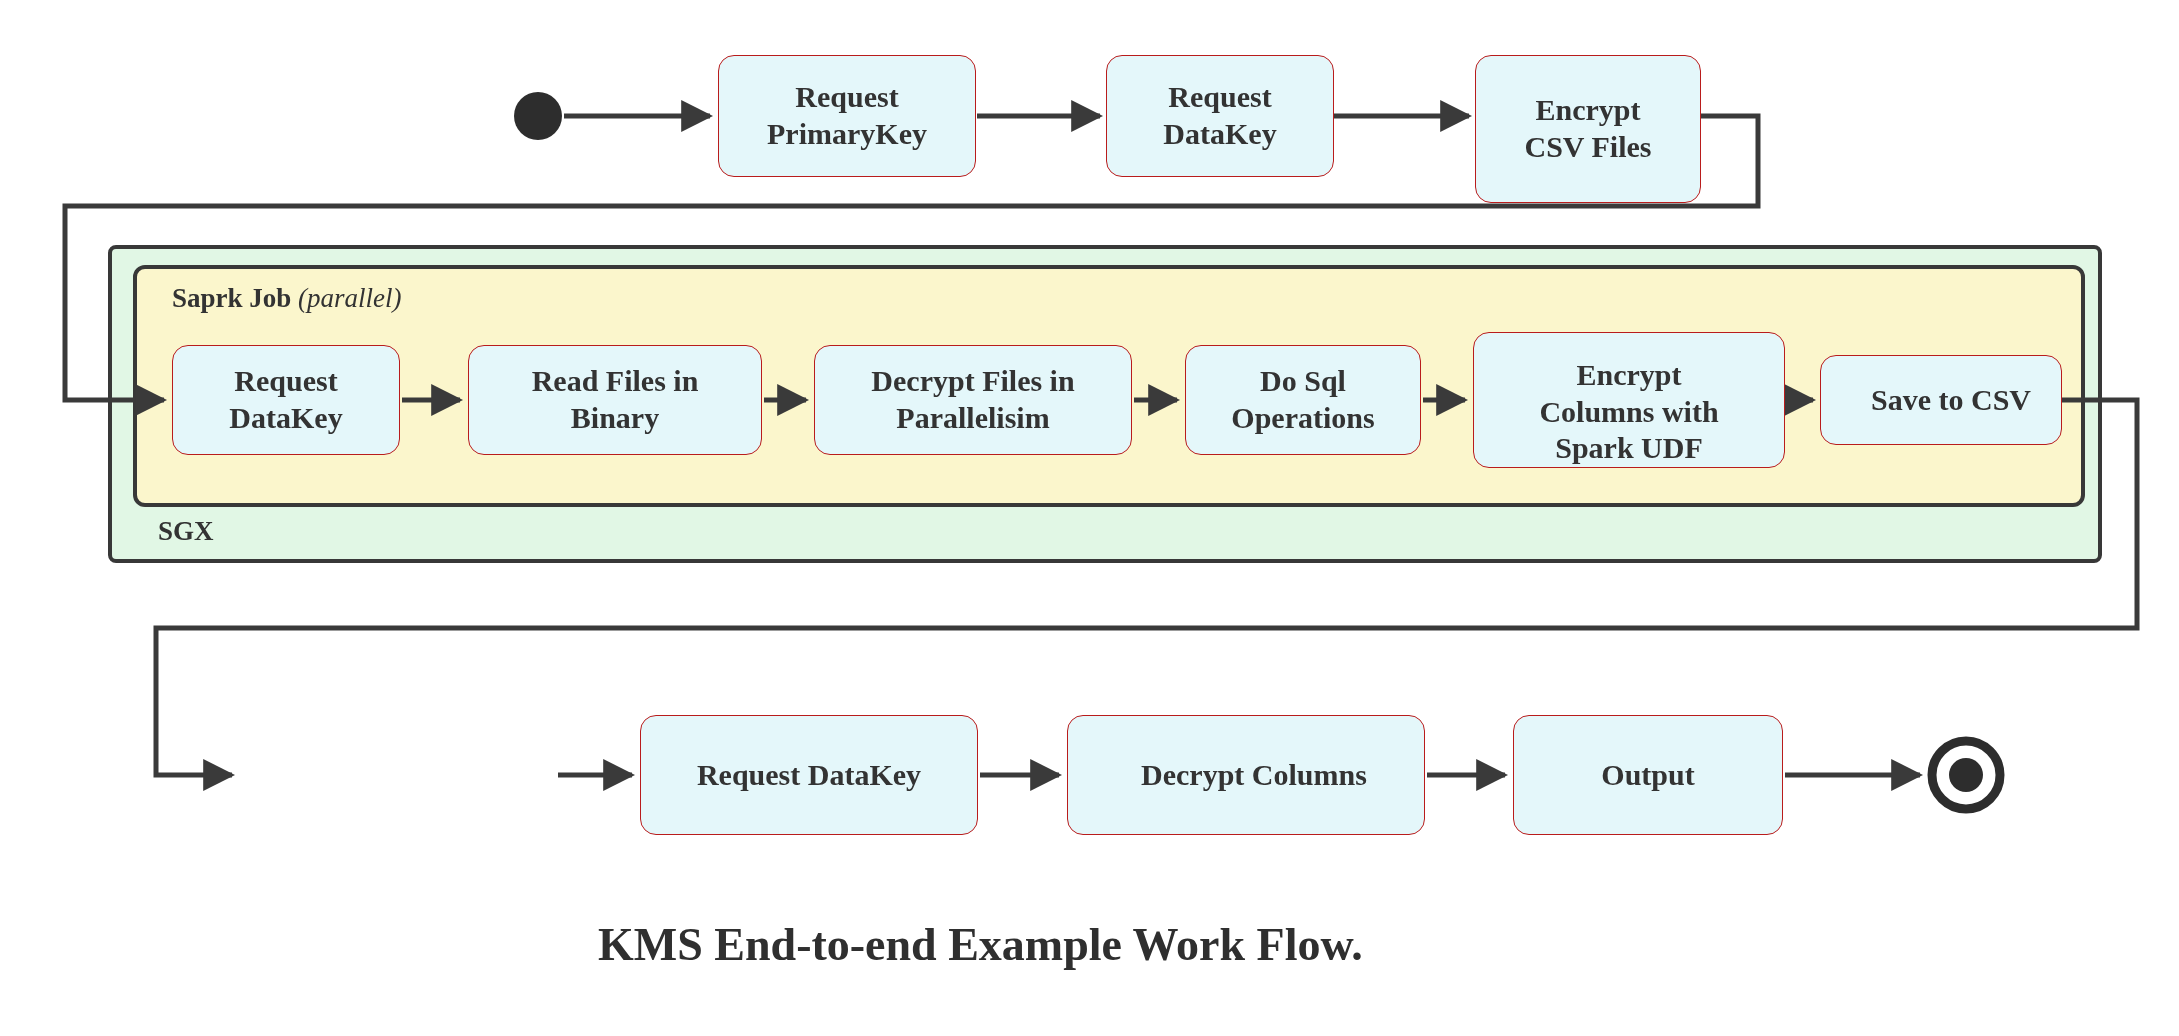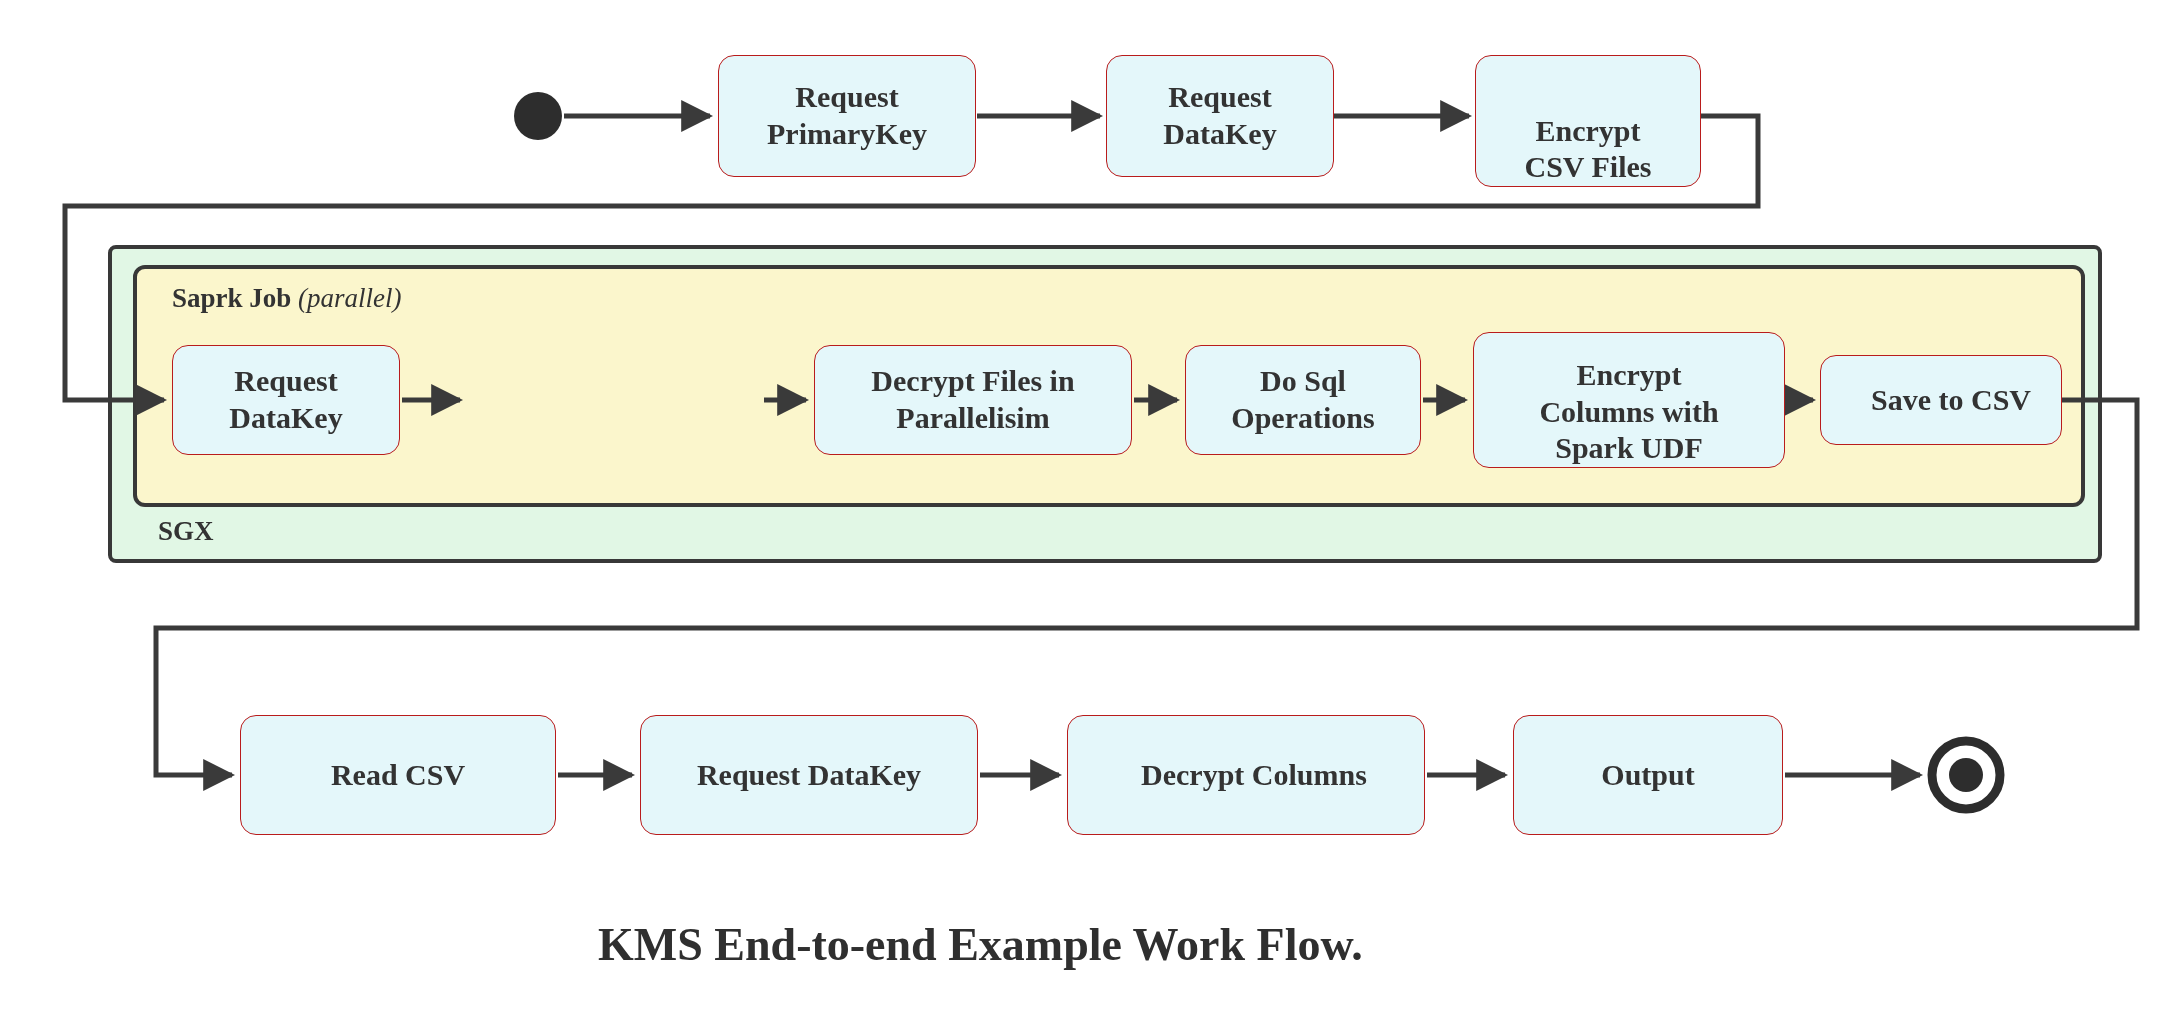--- a/index.html
+++ b/index.html
@@ -87,43 +87,43 @@
     <circle cx="1966" cy="775" r="34" fill="#ffffff" stroke="#2d2d2d" stroke-width="9"></circle>
     <circle cx="1966" cy="775" r="17" fill="#2d2d2d"></circle>
   </svg>
 
   <div class="node" style="left:718px;top:55px;width:258px;height:122px;">
       <span class="lbl" style="max-width:190px;">Request PrimaryKey</span>
     </div>
   <div class="node" style="left:1106px;top:55px;width:228px;height:122px;">
       <span class="lbl" style="max-width:150px;">Request DataKey</span>
     </div>
-  <div class="node" style="left:1475px;top:55px;width:226px;height:132px;align-items:flex-end;">
+  <div class="node" style="left:1475px;top:55px;width:226px;height:148px;">
       <span class="lbl" style="max-width:160px;">Encrypt CSV Files</span>
     </div>
 
   <div class="node" style="left:172px;top:345px;width:228px;height:110px;">
       <span class="lbl" style="max-width:150px;">Request DataKey</span>
+    </div>
+  <div class="node" style="left:468px;top:345px;width:294px;height:110px;">
+      <span class="lbl" style="max-width:215px;">Read Files in Binary</span>
     </div>
   <div class="node" style="left:814px;top:345px;width:318px;height:110px;">
       <span class="lbl" style="max-width:245px;">Decrypt Files in Parallelisim</span>
     </div>
   <div class="node" style="left:1185px;top:345px;width:236px;height:110px;">
       <span class="lbl" style="max-width:165px;">Do Sql Operations</span>
     </div>
   <div class="node" style="left:1473px;top:332px;width:312px;height:136px;">
       <span class="lbl" style="max-width:212px;margin-top:24px;">Encrypt Columns with Spark UDF</span>
     </div>
   <div class="node" style="left:1820px;top:355px;width:242px;height:90px;padding-left:20px;">
       <span class="lbl">Save to CSV</span>
     </div>
 
-  <div class="node" style="left:240px;top:715px;width:316px;height:120px;">
-      <span class="lbl">Read CSV</span>
-    </div>
   <div class="node" style="left:640px;top:715px;width:338px;height:120px;">
       <span class="lbl">Request DataKey</span>
     </div>
   <div class="node" style="left:1067px;top:715px;width:358px;height:120px;padding-left:16px;">
       <span class="lbl">Decrypt Columns</span>
     </div>
   <div class="node" style="left:1513px;top:715px;width:270px;height:120px;">
       <span class="lbl">Output</span>
     </div>
 

